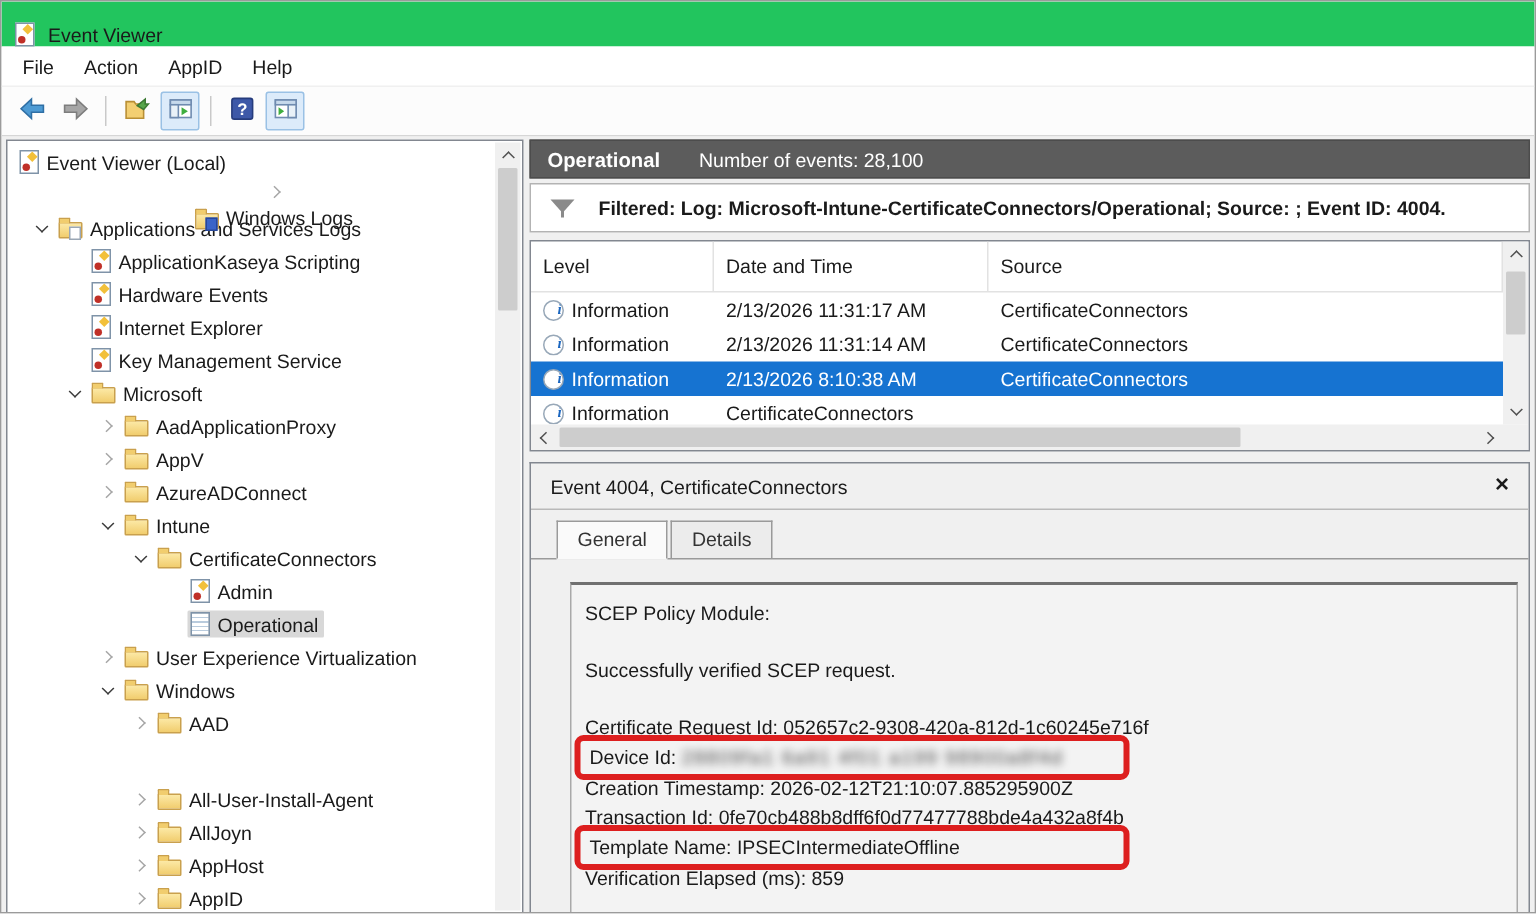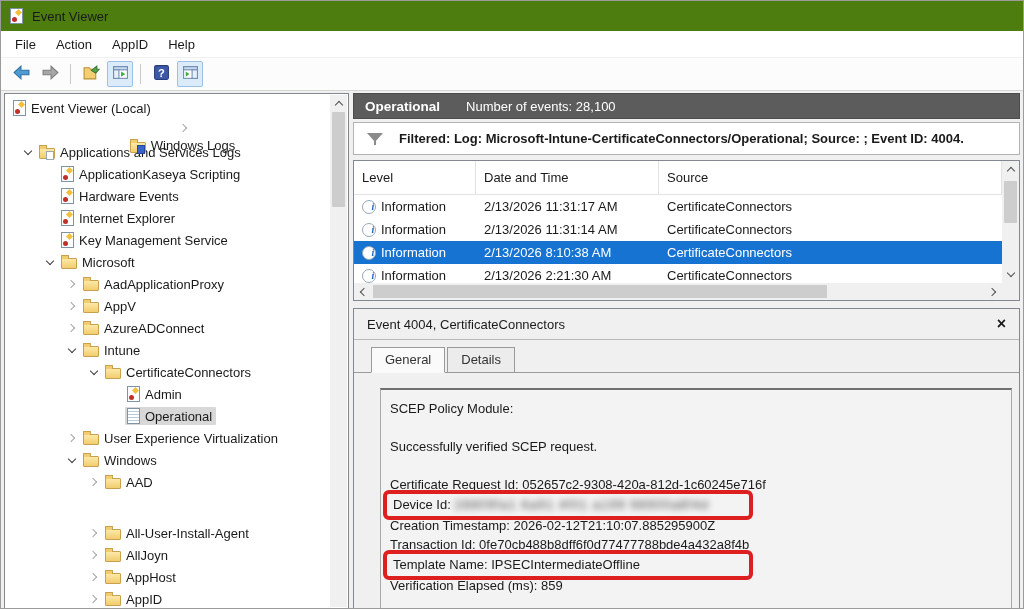--- a/index.html
+++ b/index.html
@@ -4,21 +4,21 @@
 <style>
   :root{
     --sel:#1673d1; --hdr:#5c5c5c; --treesel:#d8d8d8; --red:#dd1f1f;
   }
   *{margin:0;padding:0;box-sizing:border-box;}
   html,body{background:#e8e8e8;}
   body{font-family:"Liberation Sans",sans-serif;font-size:13px;color:#1a1a1a;}
   .window{width:1024px;height:609px;background:#fff;border:1px solid #9b9b9b;overflow:hidden;position:relative;}
 
   
-  .titlebar{height:30px;display:flex;align-items:center;gap:9px;padding-left:9px;background:#4d7c0f;}
+  .titlebar{height:30px;display:flex;align-items:flex-end;gap:9px;padding-left:9px;background:#22c55e;}
   .titlebar .apptitle{font-size:13px;}
   .menubar{height:27px;display:flex;align-items:center;padding-left:4px;background:#fff;border-bottom:1px solid #f0f0f0;}
   .menu-item{padding:4px 10px;cursor:default;}
   .toolbar{height:33px;display:flex;align-items:center;gap:3px;padding-left:7px;background:#fcfcfc;border-bottom:1px solid #d6d6d6;}
   .tb-btn{width:26px;height:26px;display:flex;align-items:center;justify-content:center;border:1px solid transparent;border-radius:2px;}
   .tb-btn.hl{background:#dcebfa;border-color:#9ac1e5;}
   .tb-sep{width:1px;height:20px;background:#c9c9c9;margin:0 4px;}
 
   
   .content{display:flex;gap:4px;padding:2px 3px 0 3px;background:#f0f0f0;height:518px;}
@@ -357,21 +357,20 @@
                 <span style="padding: 0px;">Information</span>
               </span>
               <span class="c-date">2/13/2026 8:10:38 AM</span>
               <span class="c-source">CertificateConnectors</span>
             </div>
             <div class="trow">
               <span class="c-level">
                 <span class="info-i">i</span>
                 <span style="padding: 0px;">Information</span>
               </span>
-              <span class="c-date">2/13/2026 2:21:30 AM</span>
               <span class="c-source">CertificateConnectors</span>
             </div>
           </div>
         <div class="ev-vscroll">
           <div class="sb-btn up"></div>
           <div class="sb-thumb" style="height:42px;margin-top:-40px;"></div>
           <div class="sb-btn down"></div>
         </div>
         <div class="ev-hscroll">
           <div class="sb-btn left"></div>

